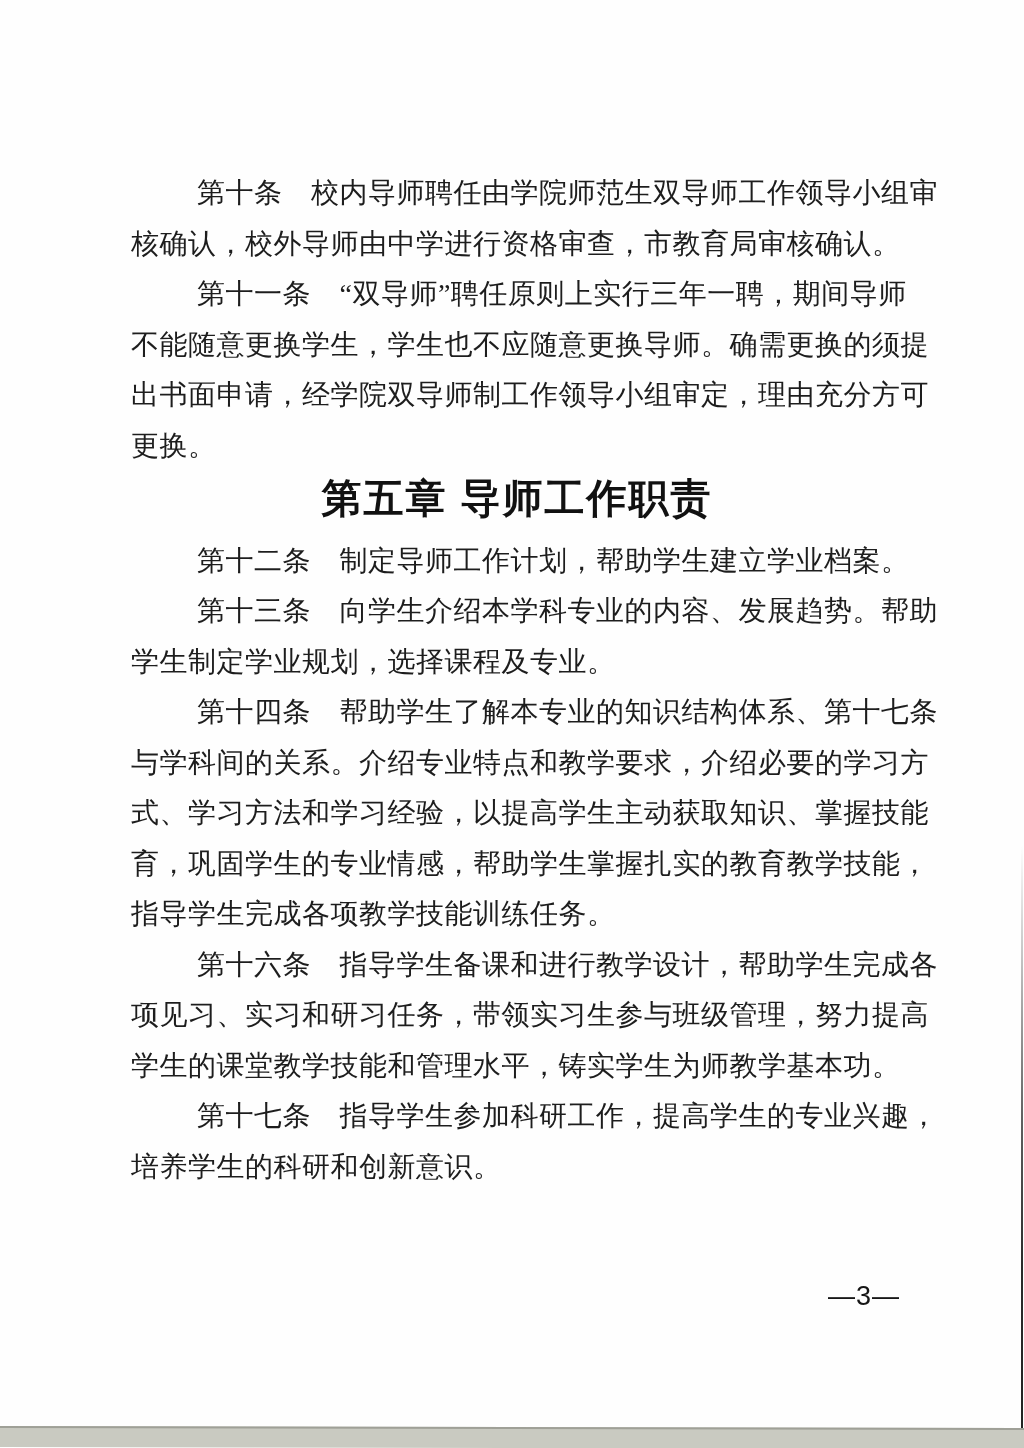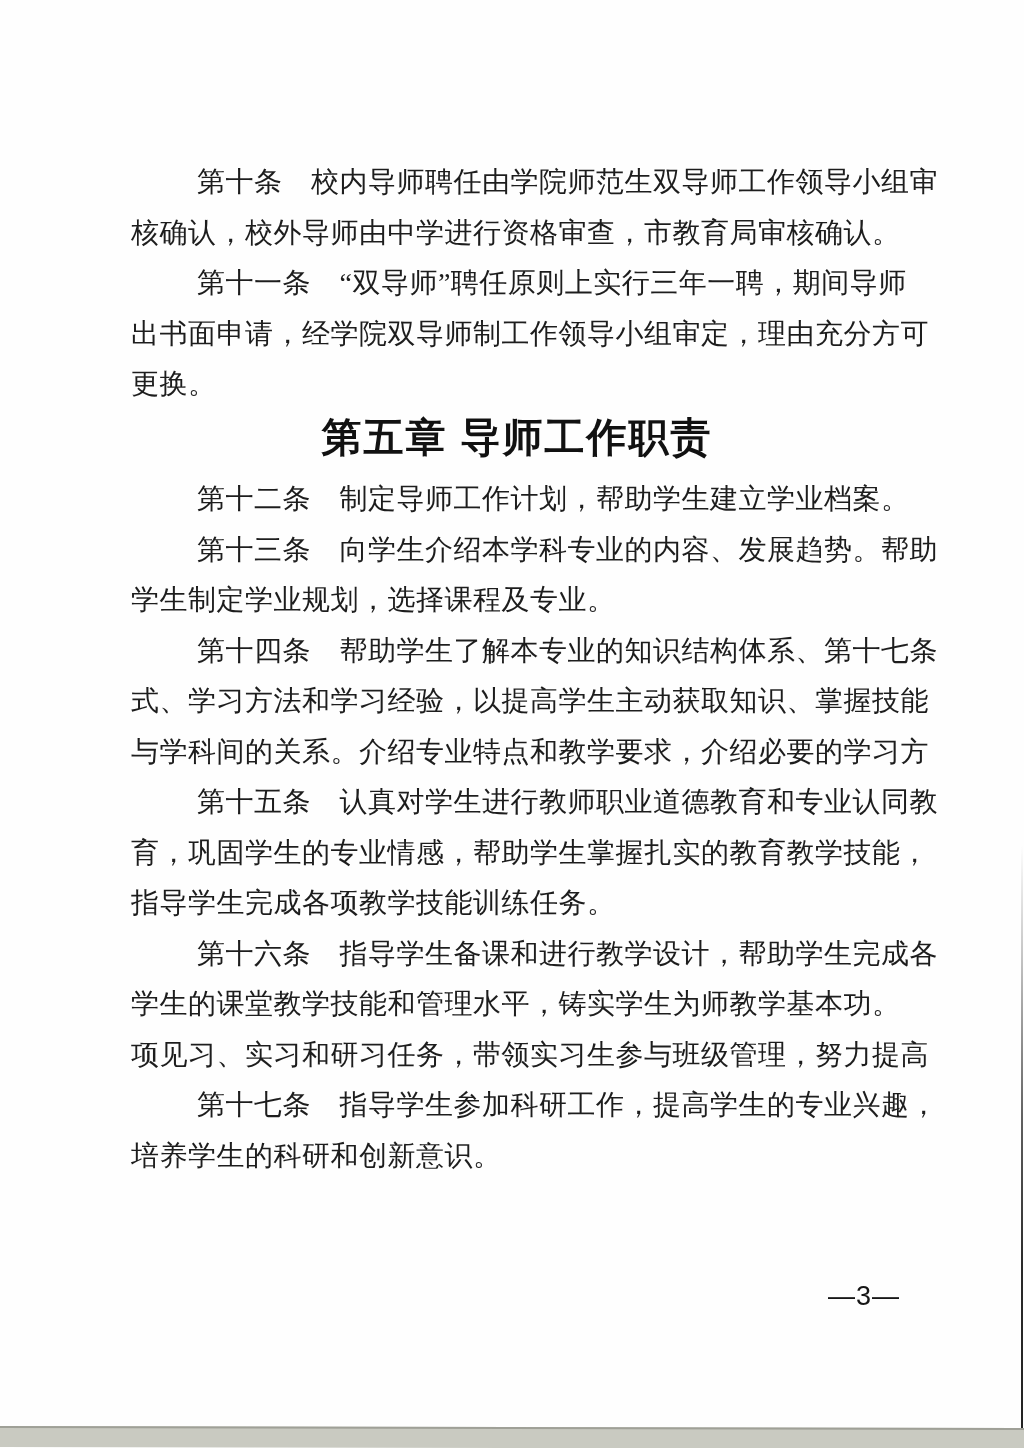--- a/index.html
+++ b/index.html
@@ -15,21 +15,21 @@
     font-family: "Liberation Serif", "DejaVu Serif", serif;
   }
   .scan-page {
     position: absolute;
     inset: 0;
     background: #fefefe;
   }
   .doc-content {
     position: absolute;
     left: 131px;
-    top: 157px;
+    top: 168px;
     width: 772px;
   }
   .text-line {
     height: 50.5px;
     line-height: 50.5px;
     font-size: 28px;
     letter-spacing: 0.5px;
     color: #1d1d1d;
     white-space: nowrap;
     font-family: "Liberation Serif", "DejaVu Serif", serif;
@@ -84,35 +84,35 @@
 </style>
 </head>
 <body>
 
 <div class="scan-page">
 
   <div class="doc-content">
       <div class="text-line indent">第十条　校内导师聘任由学院师范生双导师工作领导小组审</div>
       <div class="text-line">核确认，校外导师由中学进行资格审查，市教育局审核确认。</div>
       <div class="text-line indent">第十一条　“双导师”聘任原则上实行三年一聘，期间导师</div>
+      <div class="text-line">不能随意更换学生，学生也不应随意更换导师。确需更换的须提</div>
       <div class="text-line">出书面申请，经学院双导师制工作领导小组审定，理由充分方可</div>
       <div class="text-line">更换。</div>
       <div class="chapter-heading">第五章 导师工作职责</div>
       <div class="text-line indent">第十二条　制定导师工作计划，帮助学生建立学业档案。</div>
       <div class="text-line indent">第十三条　向学生介绍本学科专业的内容、发展趋势。帮助</div>
       <div class="text-line">学生制定学业规划，选择课程及专业。</div>
       <div class="text-line indent">第十四条　帮助学生了解本专业的知识结构体系、第十七条</div>
+      <div class="text-line">与学科间的关系。介绍专业特点和教学要求，介绍必要的学习方</div>
       <div class="text-line">式、学习方法和学习经验，以提高学生主动获取知识、掌握技能</div>
-      <div class="text-line">与学科间的关系。介绍专业特点和教学要求，介绍必要的学习方</div>
-      <div class="text-line indent">第十五条　认真对学生进行教师职业道德教育和专业认同教</div>
       <div class="text-line">育，巩固学生的专业情感，帮助学生掌握扎实的教育教学技能，</div>
       <div class="text-line">指导学生完成各项教学技能训练任务。</div>
       <div class="text-line indent">第十六条　指导学生备课和进行教学设计，帮助学生完成各</div>
+      <div class="text-line">项见习、实习和研习任务，带领实习生参与班级管理，努力提高</div>
       <div class="text-line">学生的课堂教学技能和管理水平，铸实学生为师教学基本功。</div>
-      <div class="text-line">项见习、实习和研习任务，带领实习生参与班级管理，努力提高</div>
       <div class="text-line indent">第十七条　指导学生参加科研工作，提高学生的专业兴趣，</div>
       <div class="text-line">培养学生的科研和创新意识。</div>
     </div>
 
   <div class="page-number">—3—</div>
 
   <div class="scan-edge-right"></div>
   <div class="scan-band-bottom"></div>
 
 </div>

